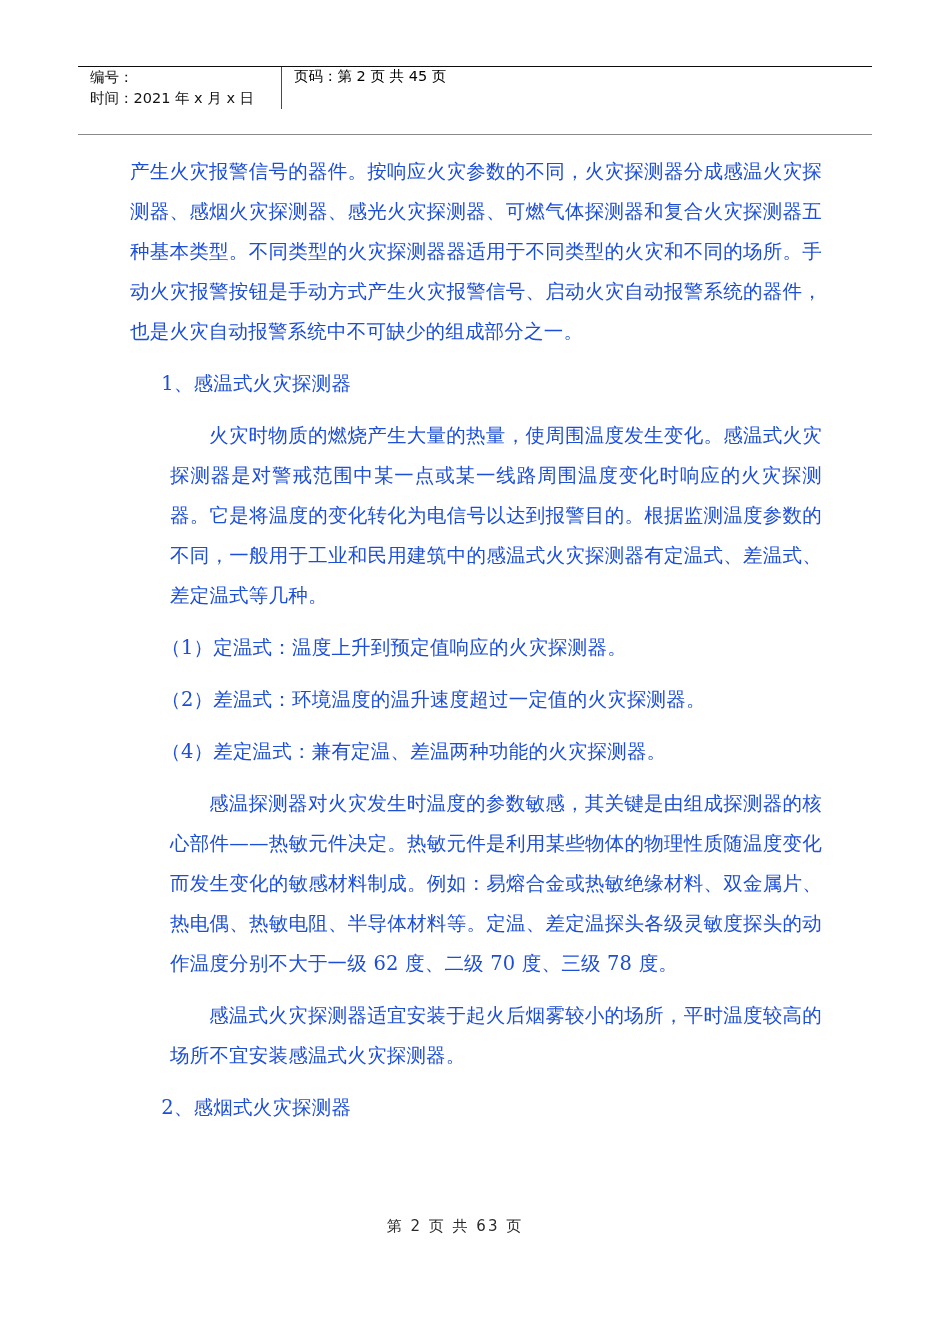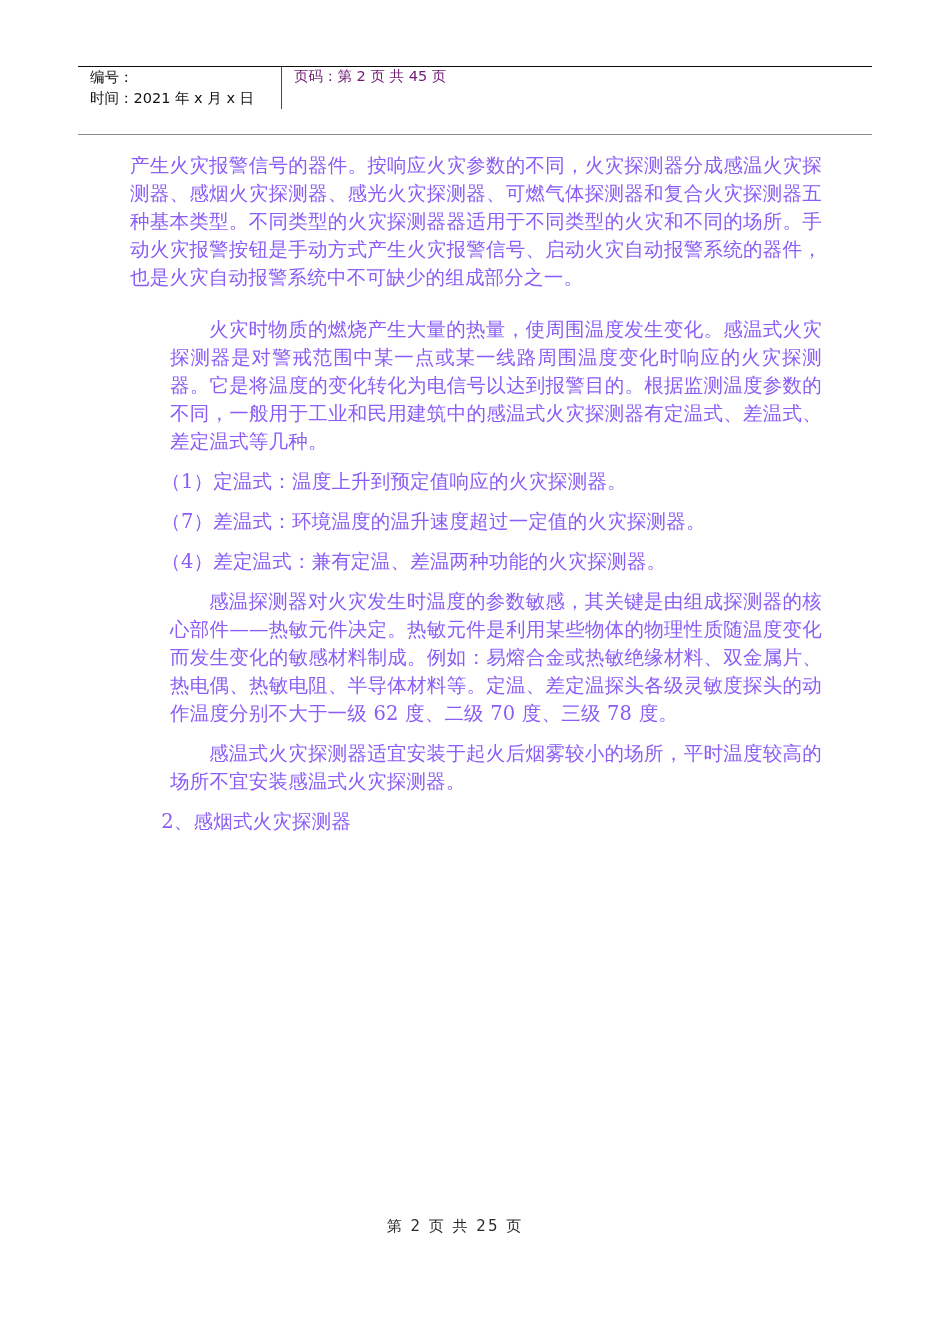--- a/index.html
+++ b/index.html
@@ -67,38 +67,38 @@
     font-size: 23px;
     font-weight: bold;
     color: #dd1f1f;
     letter-spacing: 0.5px;
     white-space: nowrap;
     text-align: center;
   }
   .page-code {
     font-family: "DejaVu Sans", "Liberation Sans", sans-serif;
     font-size: 14.5px;
-    color: #701a75;
+    color: #000000;
     white-space: nowrap;
   }
 
   
   .body-area {
     position: absolute;
     left: 130px;
     top: 152px;
     width: 692px;
   }
   .para {
     font-size: 19.5px;
-    line-height: 28px;
+    line-height: 40px;
     text-align: justify;
     text-justify: inter-ideograph;
     margin: 0 0 0 0;
-    color: #8b5cf6;
+    color: #1d4ed8;
     letter-spacing: 0.2px;
   }
   .para.indent2 {
     text-indent: 2em;
     margin-left: 40px;
   }
   .para.indent1 {
     text-indent: 1.6em;
   }
   .para.heading {
@@ -141,32 +141,33 @@
     </div>
 
   </div>
 
   <div class="body-area">
 
     <p class="para">产生火灾报警信号的器件。按响应火灾参数的不同，火灾探测器分成感温火灾探测器、感烟火灾探测器、感光火灾探测器、可燃气体探测器和复合火灾探测器五种基本类型。不同类型的火灾探测器器适用于不同类型的火灾和不同的场所。手动火灾报警按钮是手动方式产生火灾报警信号、启动火灾自动报警系统的器件，也是火灾自动报警系统中不可缺少的组成部分之一。</p>
 
     <div class="spacer-sm"></div>
 
+    <p class="para heading">1、感温式火灾探测器</p>
 
     <div class="spacer-sm"></div>
 
     <p class="para indent2">火灾时物质的燃烧产生大量的热量，使周围温度发生变化。感温式火灾探测器是对警戒范围中某一点或某一线路周围温度变化时响应的火灾探测器。它是将温度的变化转化为电信号以达到报警目的。根据监测温度参数的不同，一般用于工业和民用建筑中的感温式火灾探测器有定温式、差温式、差定温式等几种。</p>
 
     <div class="spacer-sm"></div>
 
     <p class="para indent1">（1）定温式：温度上升到预定值响应的火灾探测器。</p>
 
     <div class="spacer-sm"></div>
 
-    <p class="para indent1">（7）差温式：环境温度的温升速度超过一定值的火灾探测器。</p>
+    <p class="para indent1">（2）差温式：环境温度的温升速度超过一定值的火灾探测器。</p>
 
     <div class="spacer-sm"></div>
 
     <p class="para indent1">（4）差定温式：兼有定温、差温两种功能的火灾探测器。</p>
 
     <div class="spacer-sm"></div>
 
     <p class="para indent2">感温探测器对火灾发生时温度的参数敏感，其关键是由组成探测器的核心部件——热敏元件决定。热敏元件是利用某些物体的物理性质随温度变化而发生变化的敏感材料制成。例如：易熔合金或热敏绝缘材料、双金属片、热电偶、热敏电阻、半导体材料等。定温、差定温探头各级灵敏度探头的动作温度分别不大于一级 62 度、二级 70 度、三级 78 度。</p>
 
     <div class="spacer-sm"></div>
@@ -176,16 +177,16 @@
     <div class="spacer-sm"></div>
 
     <p class="para heading">2、感烟式火灾探测器</p>
 
     <div class="spacer-sm"></div>
 
 
   </div>
 
   <div class="footer">
-    <span class="footer-text">第 2 页 共 25 页</span>
+    <span class="footer-text">第 2 页 共 63 页</span>
   </div>
 
 </div>
 
 </body></html>

